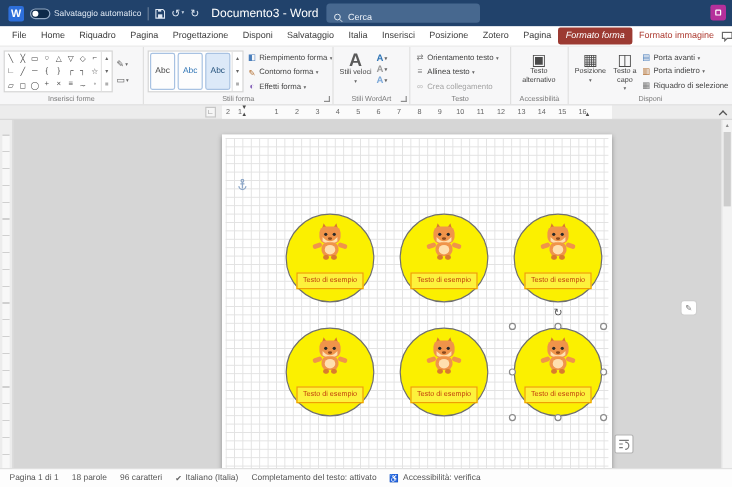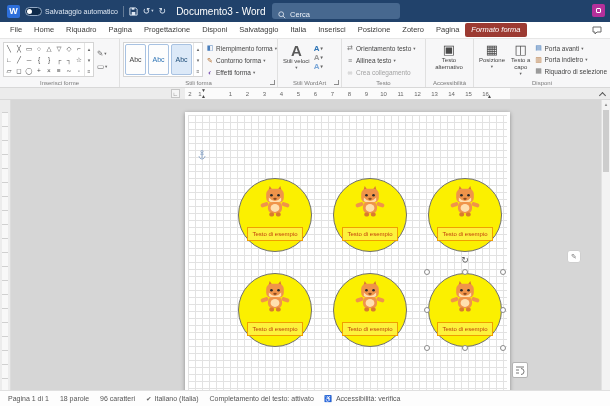--- a/index.html
+++ b/index.html
@@ -169,20 +169,21 @@
         <span class="tab">Pagina</span>
         <span class="tab">Progettazione</span>
         <span class="tab">Disponi</span>
         <span class="tab">Salvataggio</span>
         <span class="tab">Italia</span>
         <span class="tab">Inserisci</span>
         <span class="tab">Posizione</span>
         <span class="tab">Zotero</span>
         <span class="tab">Pagina</span>
         <span class="tab ctx-active">Formato forma</span>
+        <span class="tab ctx">Formato immagine</span>
       </div>
     <div class="tabs-right">
       <svg width="10" height="9" viewBox="0 0 10 9">
           <path d="M1 1h8v5H5L3 8V6H1z" fill="none" stroke="#6a6a6a"></path>
         </svg>
     </div>
   </div>
 
   <div class="ribbon">
 

